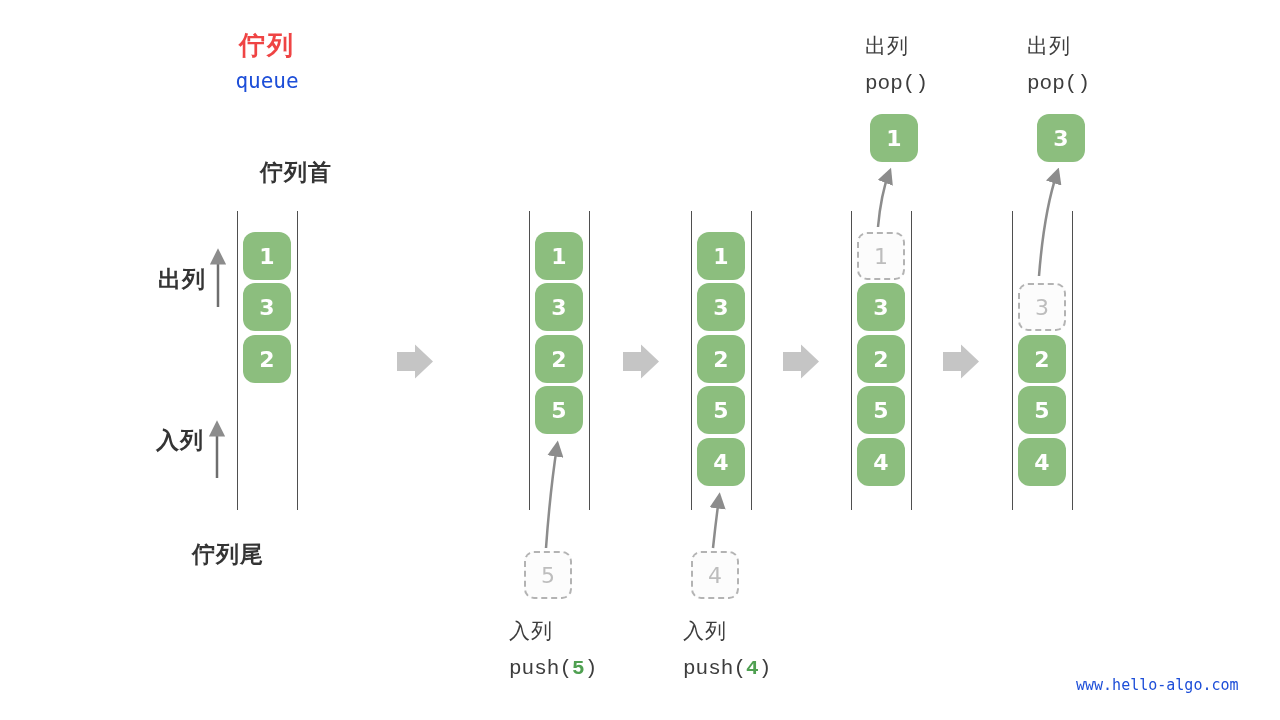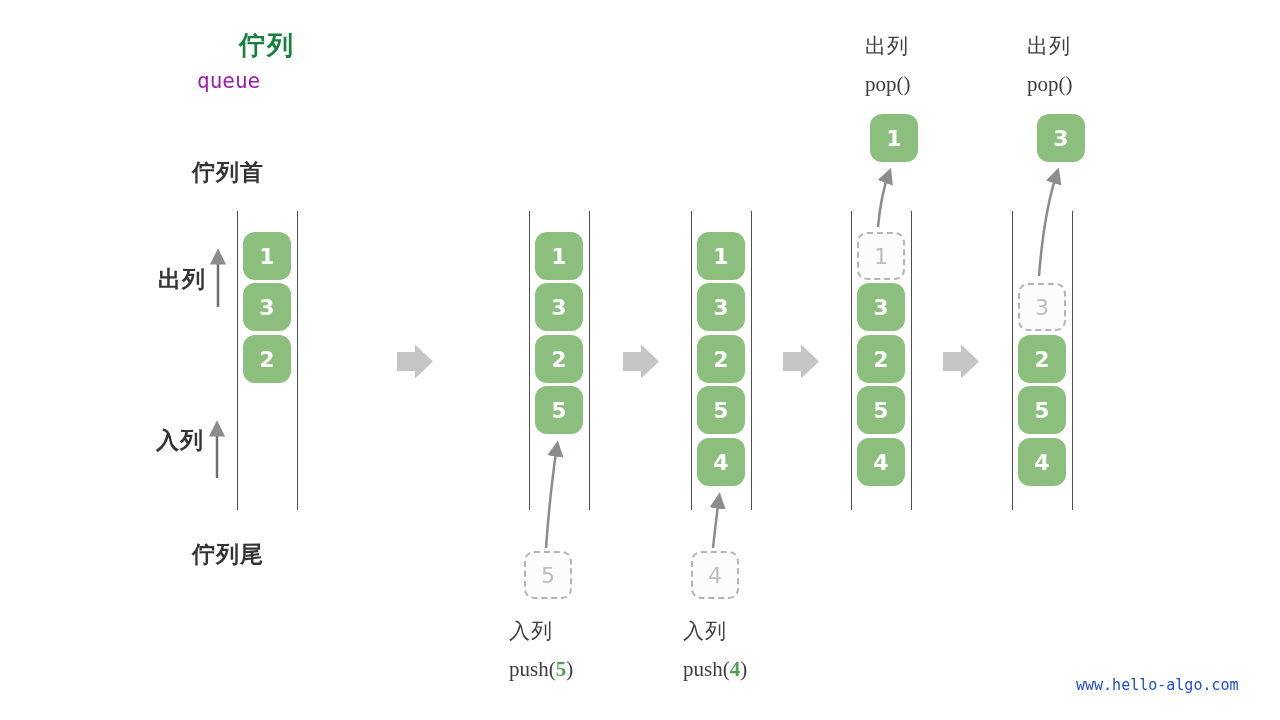--- a/index.html
+++ b/index.html
@@ -3,28 +3,28 @@
 <meta charset="utf-8">
 <style>
   html,body{margin:0;padding:0;background:#ffffff;}
   .canvas{
     position:relative;width:1280px;height:720px;background:#ffffff;overflow:hidden;
     font-family:"Liberation Sans",sans-serif;
   }
   
   .title-zh{
     position:absolute;left:197px;top:28px;width:140px;text-align:center;
-    font-size:26px;font-weight:bold;color:#15803d;letter-spacing:2px;
+    font-size:26px;font-weight:bold;color:#ef4444;letter-spacing:2px;
   }
   .title-en{
-    position:absolute;left:197px;top:69px;width:140px;
-    font-size:21px;color:#a21caf;font-family:"DejaVu Sans Mono",monospace;
+    position:absolute;left:197px;top:69px;width:140px;text-align:center;
+    font-size:21px;color:#1d4ed8;font-family:"DejaVu Sans Mono",monospace;
   }
   .cjk-bold{font-size:23px;font-weight:bold;color:#343434;letter-spacing:1px;}
-  .front-label{position:absolute;left:192px;top:157px;width:140px;text-align:left;}
+  .front-label{position:absolute;left:192px;top:157px;width:140px;text-align:right;}
   .rear-label{position:absolute;left:192px;top:539px;width:140px;text-align:left;}
   .deq-label{position:absolute;left:147px;top:264px;width:70px;text-align:center;}
   .enq-label{position:absolute;left:145px;top:425px;width:70px;text-align:center;}
   
   .qcol{
     position:absolute;top:211px;height:299px;width:61px;
     border-left:1.5px solid #4f4f4f;border-right:1.5px solid #4f4f4f;box-sizing:border-box;
   }
   .q1{left:237px;} .q2{left:529px;} .q3{left:691px;} .q4{left:851px;} .q5{left:1012px;}
   .cell{
@@ -50,21 +50,21 @@
     background:#fcfcfc;color:#bdbdbd;border:2px dashed #b3b3b3;
     font-size:22px;display:flex;align-items:center;justify-content:center;
     font-family:"DejaVu Sans",sans-serif;
   }
   .pop1-box{left:870px;top:114px;} .pop2-box{left:1037px;top:114px;}
   .push1-box{left:524px;top:551px;} .push2-box{left:691px;top:551px;}
   
   .op{position:absolute;}
   .op .zh{font-size:21px;color:#3d3d3d;letter-spacing:1px;}
   .op .code{
-    font-family:Liberation Serif, serif;font-size:21px;color:#3d3d3d;margin-top:12px;
+    font-family:Liberation Mono, monospace;font-size:21px;color:#3d3d3d;margin-top:12px;
   }
   .op .code .arg{color:#4fa051;font-weight:bold;}
   .pop-op1{left:865px;top:32px;} .pop-op2{left:1027px;top:32px;}
   .push-op1{left:509px;top:617px;} .push-op2{left:683px;top:617px;}
   
   .overlay{position:absolute;left:0;top:0;pointer-events:none;}
   .watermark{
     position:absolute;left:1076px;top:676px;font-family:"DejaVu Sans Mono",monospace;
     font-size:15px;color:#1d4ed8;
   }

